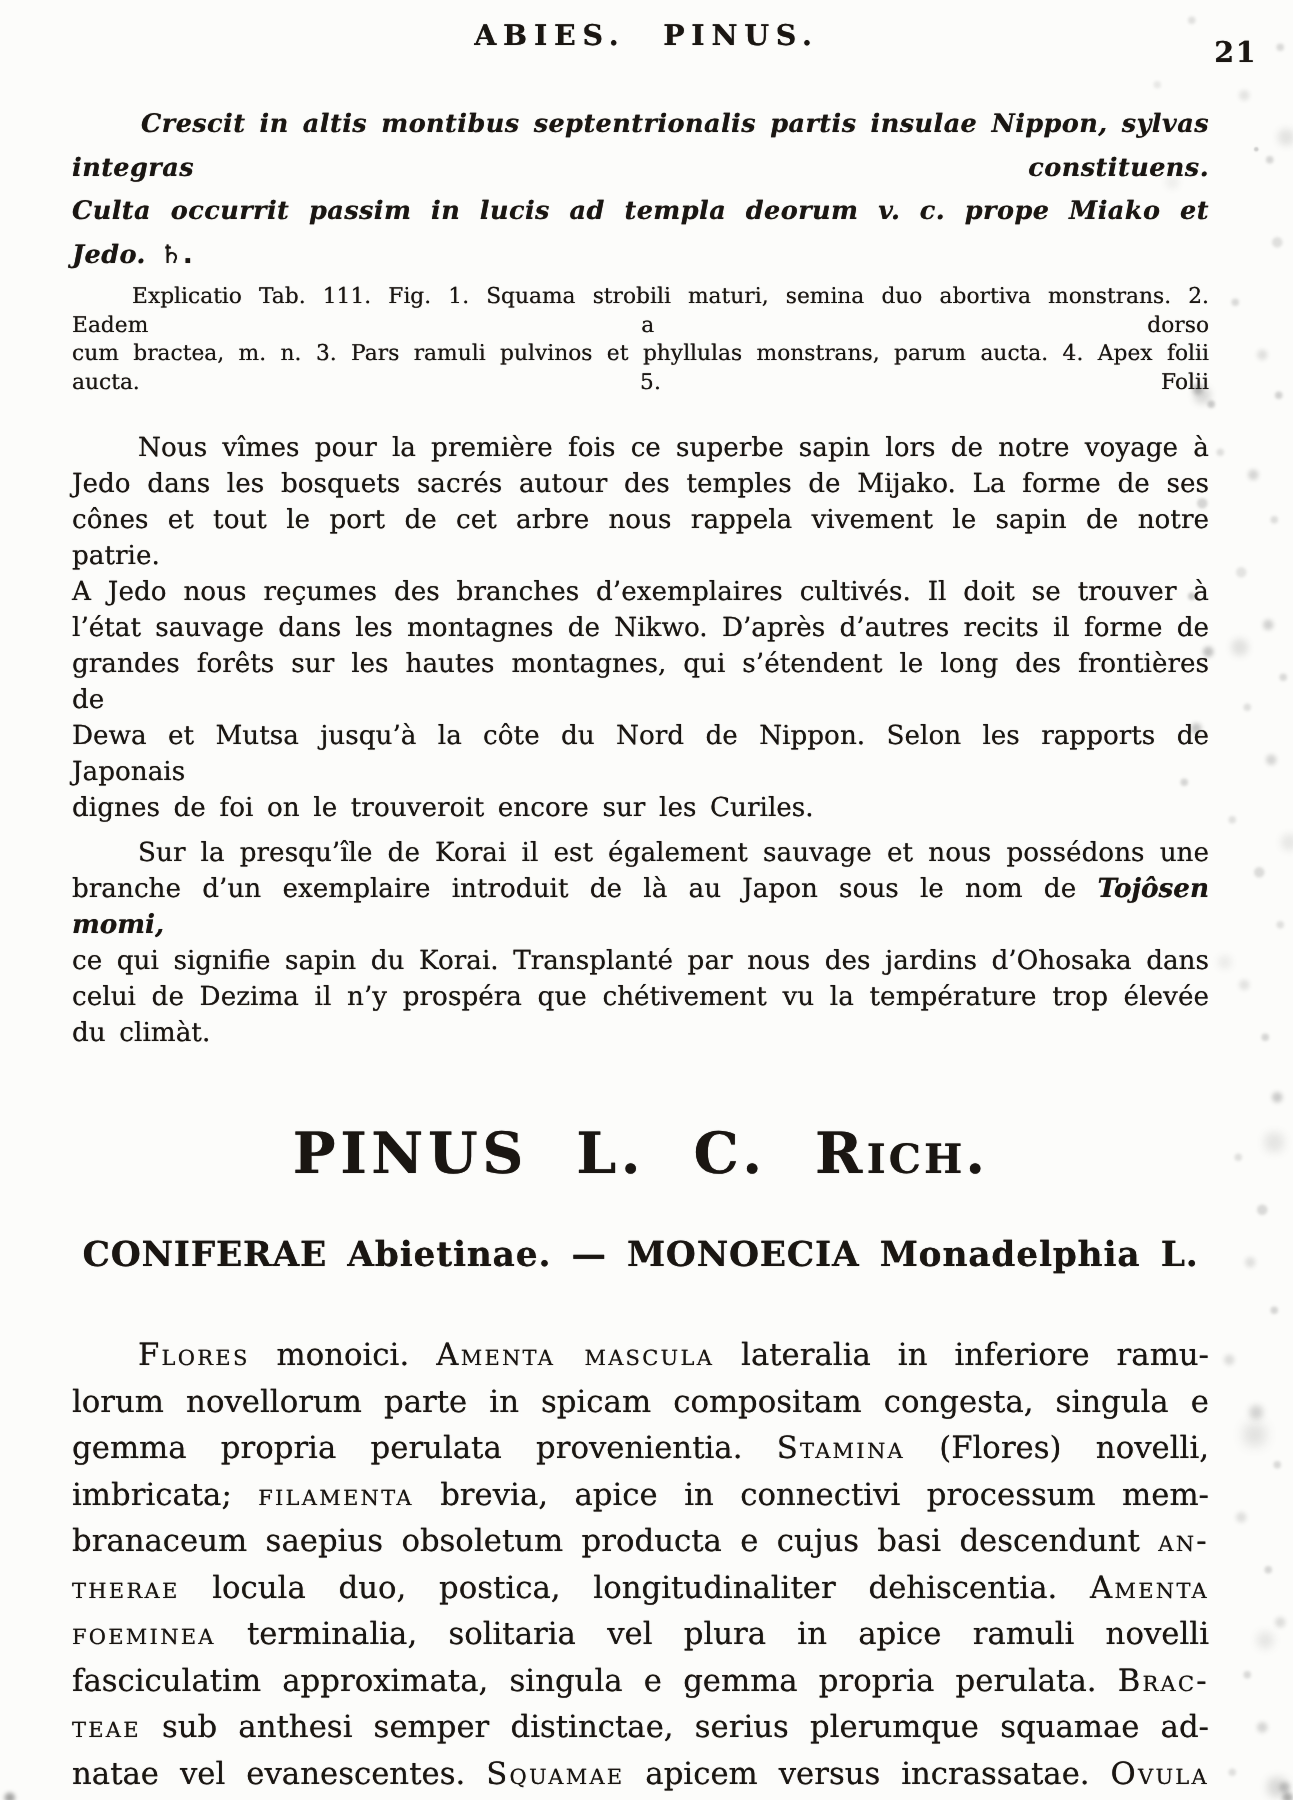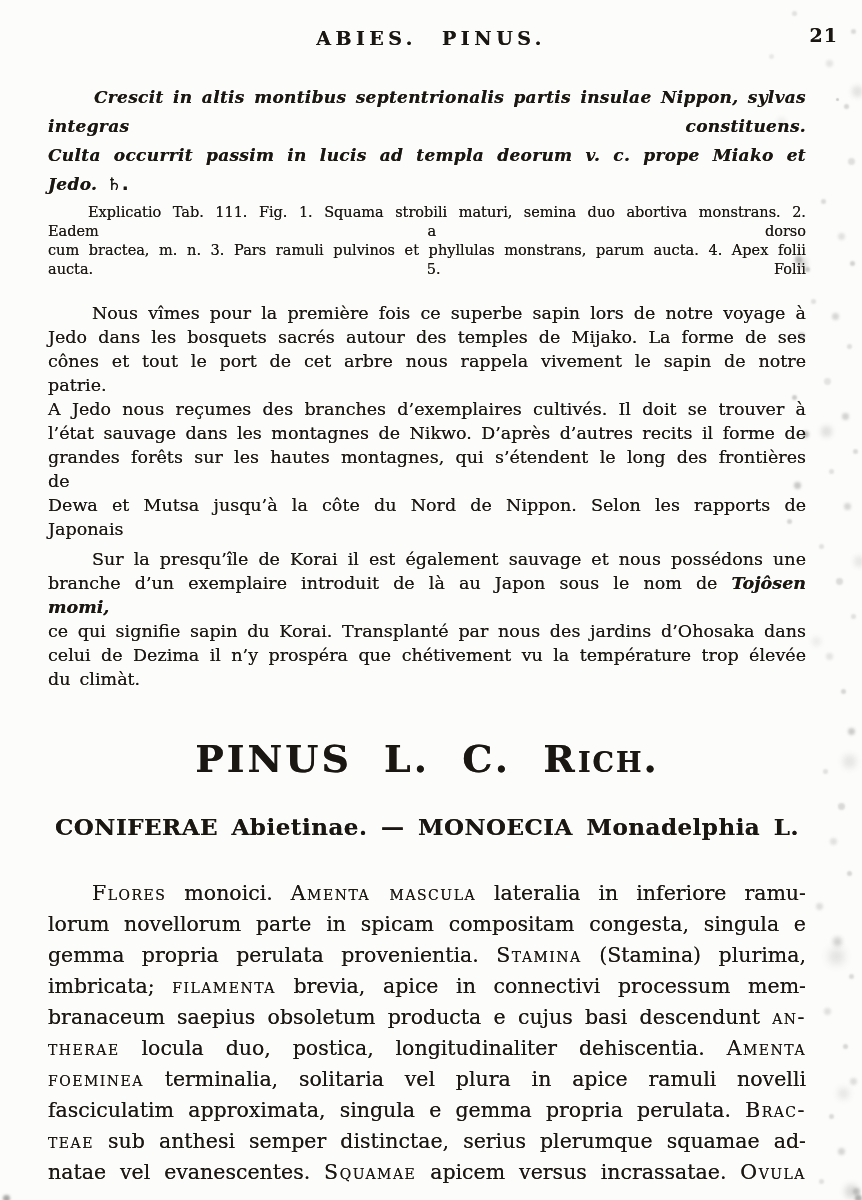--- a/index.html
+++ b/index.html
@@ -8,21 +8,21 @@
     width:862px;height:1200px;
     margin:0 auto;
     background:#fcfcfa;
     overflow:hidden;
     font-family:"DejaVu Serif","Liberation Serif",serif;
     color:#1a1612;
     text-shadow:0 0 .5px rgba(20,14,8,.75);
   }
   .content{padding:0 56px 0 48px;}
   
-  .header{position:relative;height:44px;padding-top:27px;}
+  .header{position:relative;height:44px;padding-top:13px;}
   .running-title{
     text-align:center;font-weight:bold;font-size:19px;
     letter-spacing:4.5px;word-spacing:14px;
   }
   .page-number{
     position:absolute;top:24px;right:24px;
     font-weight:bold;font-size:19px;letter-spacing:1px;
   }
   
   .line{display:block;}
@@ -113,38 +113,39 @@
         <div class="line"><span class="s-p">cum bractea, m. n. 3. Pars ramuli pulvinos et phyllulas monstrans, parum aucta. 4. Apex folii aucta. 5. Folii</span></div>
       </section>
     <section class="french french-1 justify">
         <div class="line indent"><span class="s-p">Nous vîmes pour la première fois ce superbe sapin lors de notre voyage à</span></div>
         <div class="line"><span class="s-p">Jedo dans les bosquets sacrés autour des temples de Mijako.  La forme de ses</span></div>
         <div class="line"><span class="s-p">cônes et tout le port de cet arbre nous rappela vivement le sapin de notre patrie.</span></div>
         <div class="line"><span class="s-p">A Jedo nous reçumes des branches d’exemplaires cultivés.  Il doit se trouver à</span></div>
         <div class="line"><span class="s-p">l’état sauvage dans les montagnes de Nikwo.  D’après d’autres recits il forme de</span></div>
         <div class="line"><span class="s-p">grandes forêts sur les hautes montagnes, qui s’étendent le long des frontières de</span></div>
         <div class="line"><span class="s-p">Dewa et Mutsa jusqu’à la côte du Nord de Nippon.  Selon les rapports de Japonais</span></div>
+        <div class="line last"><span class="s-p">dignes de foi on le trouveroit encore sur les Curiles.</span></div>
       </section>
     <section class="french french-2 justify">
         <div class="line indent"><span class="s-p">Sur la presqu’île de Korai il est également sauvage et nous possédons une</span></div>
         <div class="line"><span class="s-p">branche d’un exemplaire introduit de là au Japon sous le nom de </span><span class="s-bi">Tojôsen momi,</span></div>
         <div class="line"><span class="s-p">ce qui signifie sapin du Korai.  Transplanté par nous des jardins d’Ohosaka dans</span></div>
         <div class="line"><span class="s-p">celui de Dezima il n’y prospéra que chétivement vu la température trop élevée</span></div>
         <div class="line last"><span class="s-p">du climàt.</span></div>
       </section>
     <h1 class="genus-heading center">
         <div class="line last"><span class="s-p">PINUS L. C. R</span><span class="s-sc">ich.</span></div>
       </h1>
     <h2 class="genus-subheading center">
         <div class="line last"><span class="s-p">CONIFERAE Abietinae. — MONOECIA Monadelphia L.</span></div>
       </h2>
     <section class="description justify">
         <div class="line indent"><span class="s-sc">Flores</span><span class="s-p"> monoici.  </span><span class="s-sc">Amenta mascula</span><span class="s-p"> lateralia in inferiore ramu-</span></div>
         <div class="line"><span class="s-p">lorum novellorum parte in spicam compositam congesta, singula e</span></div>
-        <div class="line"><span class="s-p">gemma propria perulata provenientia.  </span><span class="s-sc">Stamina</span><span class="s-p"> (Stamina) plurima,</span></div>
+        <div class="line"><span class="s-p">gemma propria perulata provenientia.  </span><span class="s-sc">Stamina</span><span class="s-p"> (Flores) novelli,</span></div>
         <div class="line"><span class="s-p">imbricata; </span><span class="s-sc">filamenta</span><span class="s-p"> brevia, apice in connectivi processum mem-</span></div>
         <div class="line"><span class="s-p">branaceum saepius obsoletum producta e cujus basi descendunt </span><span class="s-sc">an-</span></div>
         <div class="line"><span class="s-sc">therae</span><span class="s-p"> locula duo, postica, longitudinaliter dehiscentia.  </span><span class="s-sc">Amenta</span></div>
         <div class="line"><span class="s-sc">foeminea</span><span class="s-p"> terminalia, solitaria vel plura in apice ramuli novelli</span></div>
         <div class="line"><span class="s-p">fasciculatim approximata, singula e gemma propria perulata.  </span><span class="s-sc">Brac-</span></div>
         <div class="line"><span class="s-sc">teae</span><span class="s-p"> sub anthesi semper distinctae, serius plerumque squamae ad-</span></div>
         <div class="line"><span class="s-p">natae vel evanescentes.  </span><span class="s-sc">Squamae</span><span class="s-p"> apicem versus incrassatae.  </span><span class="s-sc">Ovula</span></div>
       </section>
 
   </div>

